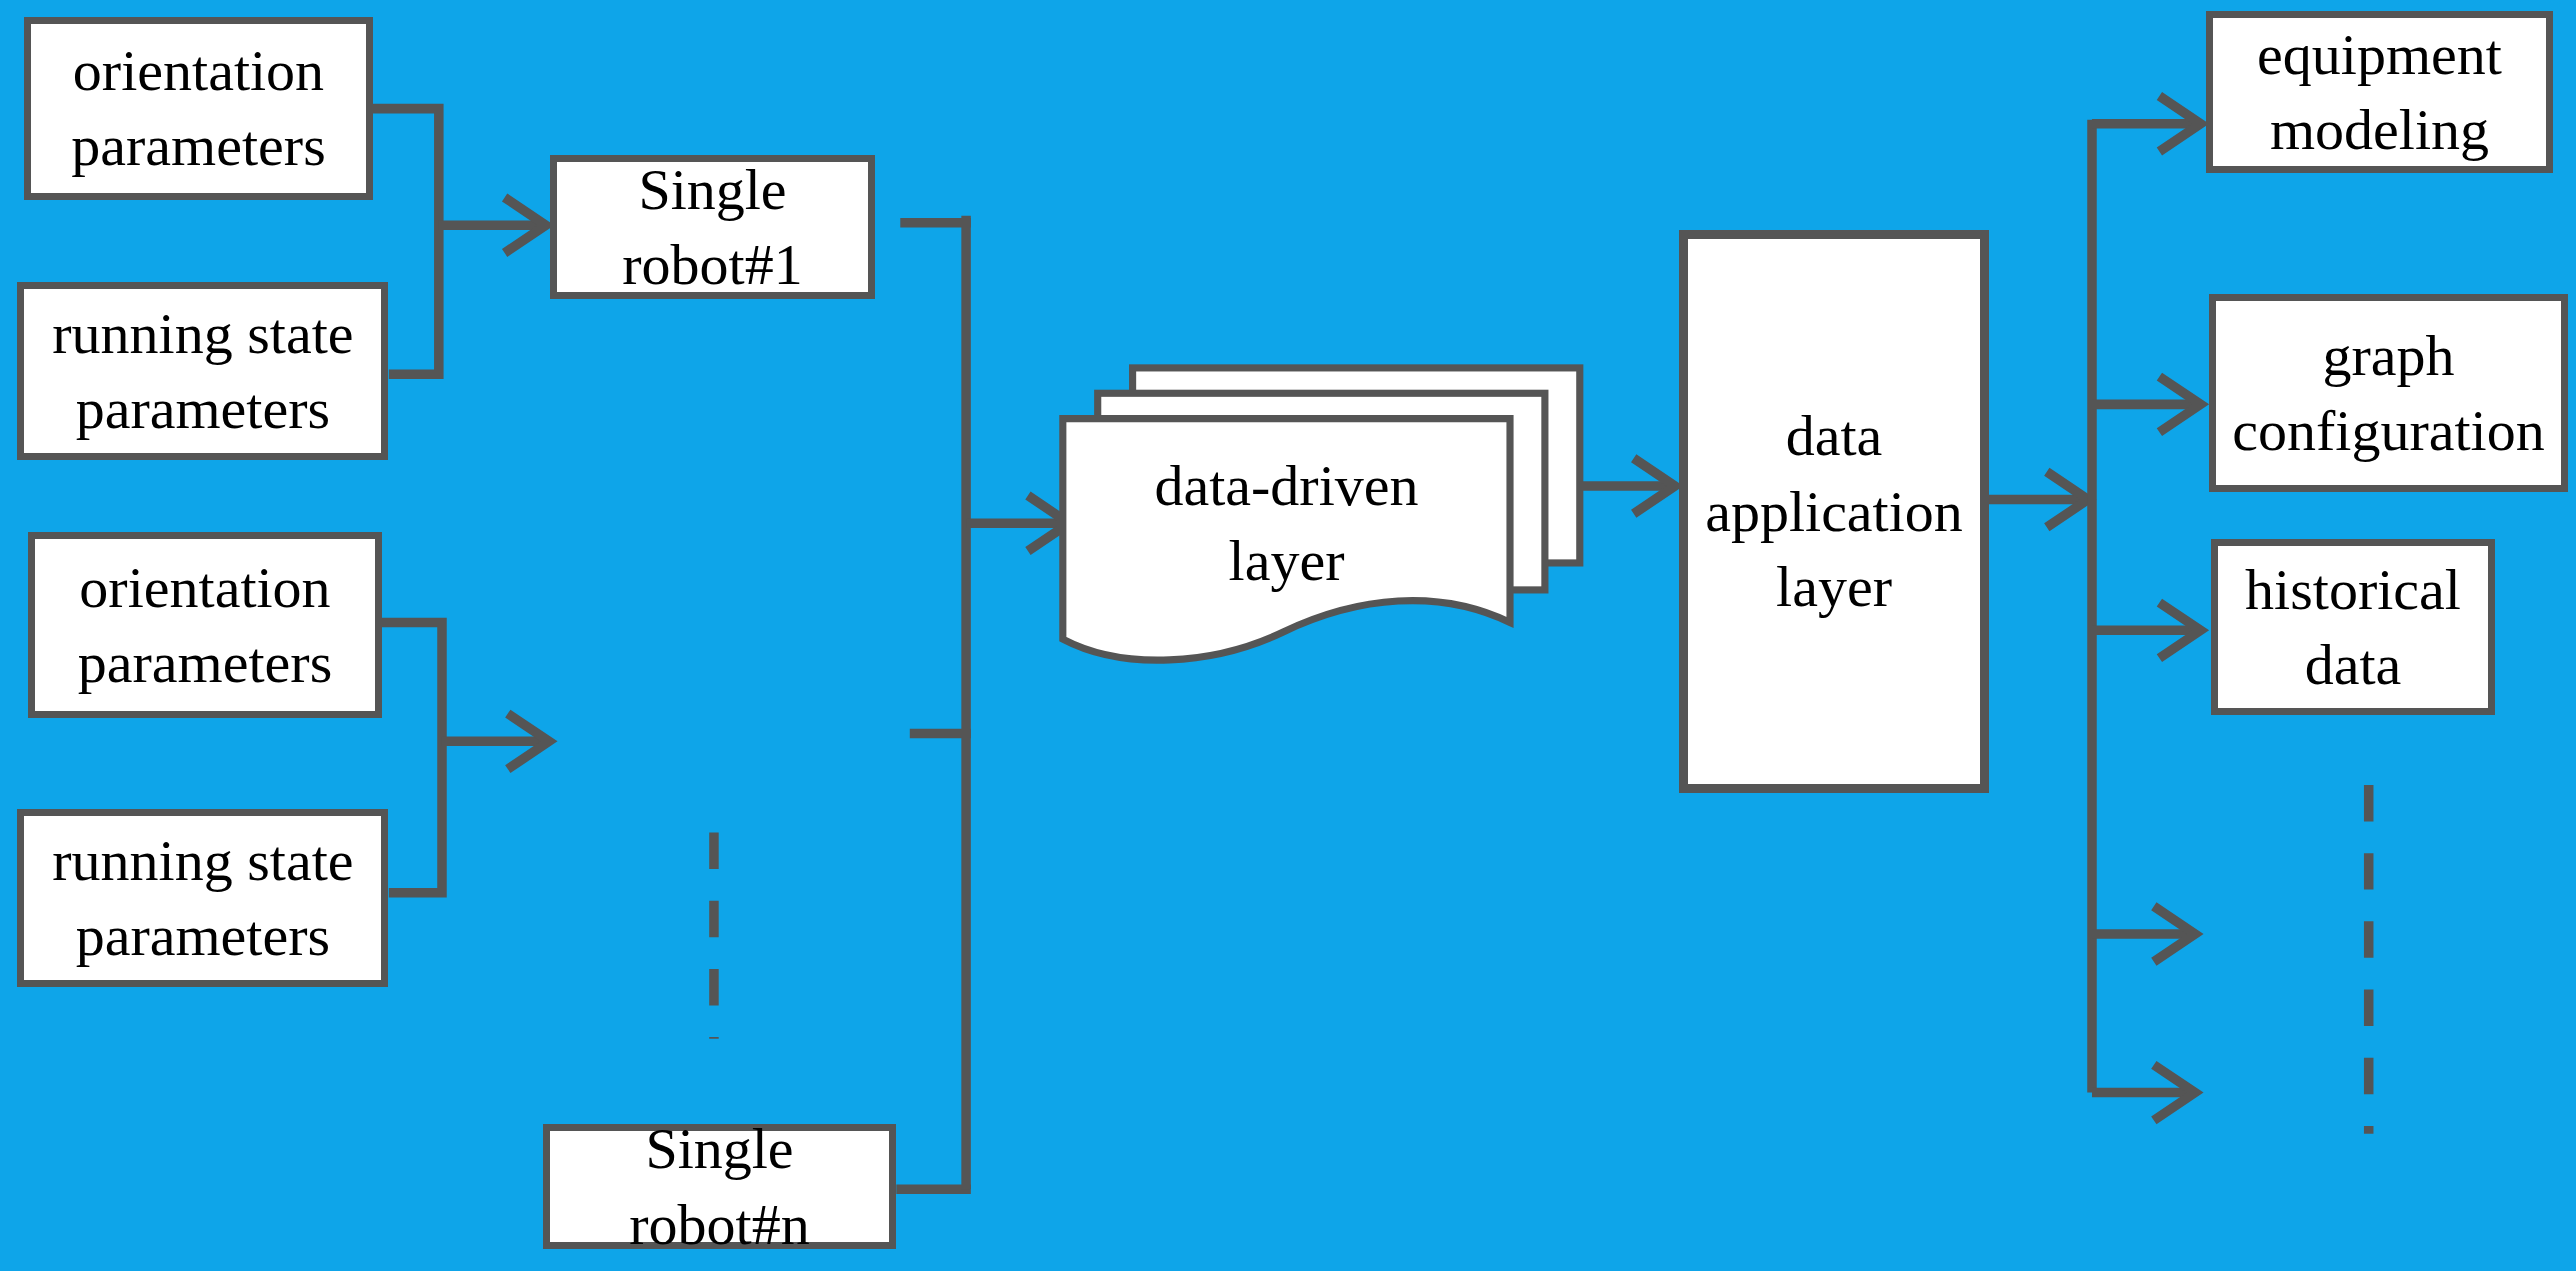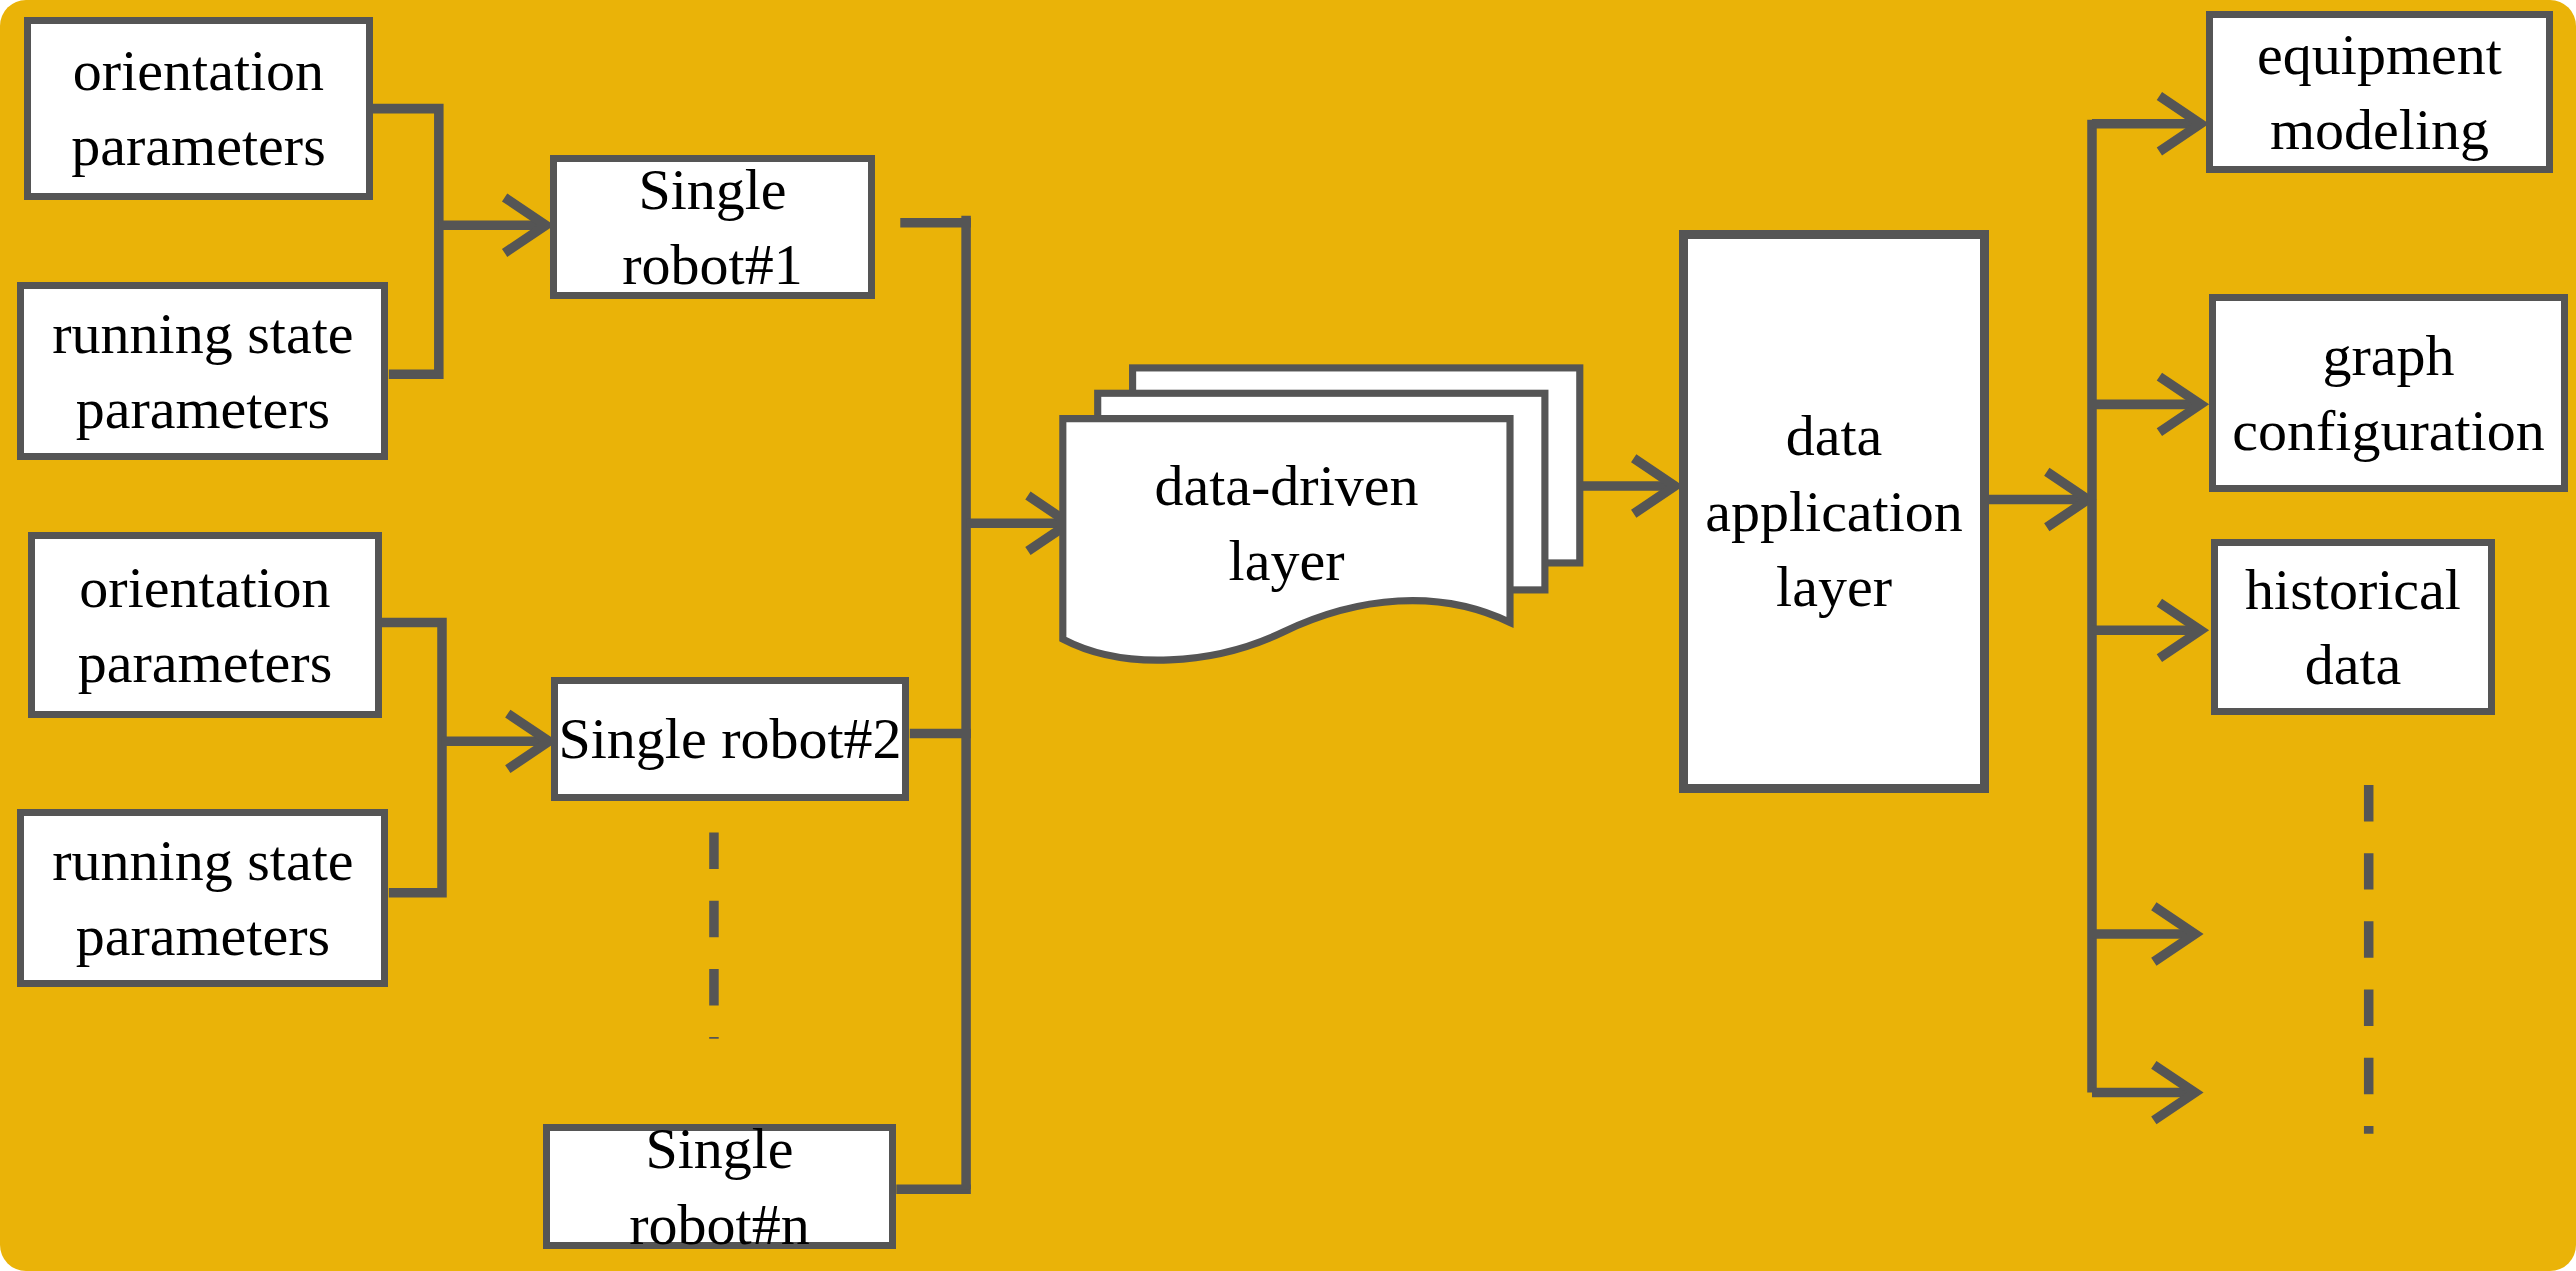--- a/index.html
+++ b/index.html
@@ -1,22 +1,21 @@
 <!DOCTYPE html>
 <html style="--line: #555555; --text: #000000;font-size:12.7px"><head>
 <meta charset="utf-8">
 <style>
   html,body{margin:0;padding:0;background:#ffffff;}
   #canvas{
     position:relative;
     width:2576px;height:1271px;
-    background:#eab308;
+    background:#0ea5e9;
     overflow:hidden;
     font-family:"Liberation Serif","DejaVu Serif",serif;
-    border-radius:26px;
   }
   #wires{position:absolute;left:0;top:0;width:100%;height:100%;}
   .s{stroke:var(--line,#555555);stroke-width:12;fill:none;stroke-linecap:butt;stroke-linejoin:miter;}
   .doc{stroke:var(--line,#555555);stroke-width:9;fill:#ffffff;}
   .dash{stroke-dasharray:46 40;}
   .node{
     position:absolute;
     box-sizing:border-box;
     border:7.1px solid var(--line,#555555);
     background:#ffffff;
@@ -98,21 +97,20 @@
 parameters</div>
 
   <div class="node" style="left:28px;top:532px;width:354px;height:186px">orientation
 parameters</div>
 
   <div class="node" style="left:17.4px;top:809px;width:371px;height:178px">running state
 parameters</div>
 
   <div class="node" style="left:550px;top:155px;width:325px;height:144px">Single robot#1</div>
 
-  <div class="node" style="left:551px;top:677px;width:358px;height:124px">Single robot#2</div>
 
   <div class="node" style="left:543px;top:1124px;width:353px;height:125px">Single robot#n</div>
 
   <div class="node nolabelbox" style="left:1063px;top:432px;width:447px;height:182px">data-driven
 layer</div>
 
   <div class="node thickbox" style="left:1679px;top:230px;width:310px;height:563px">data
 application
 layer</div>
 

